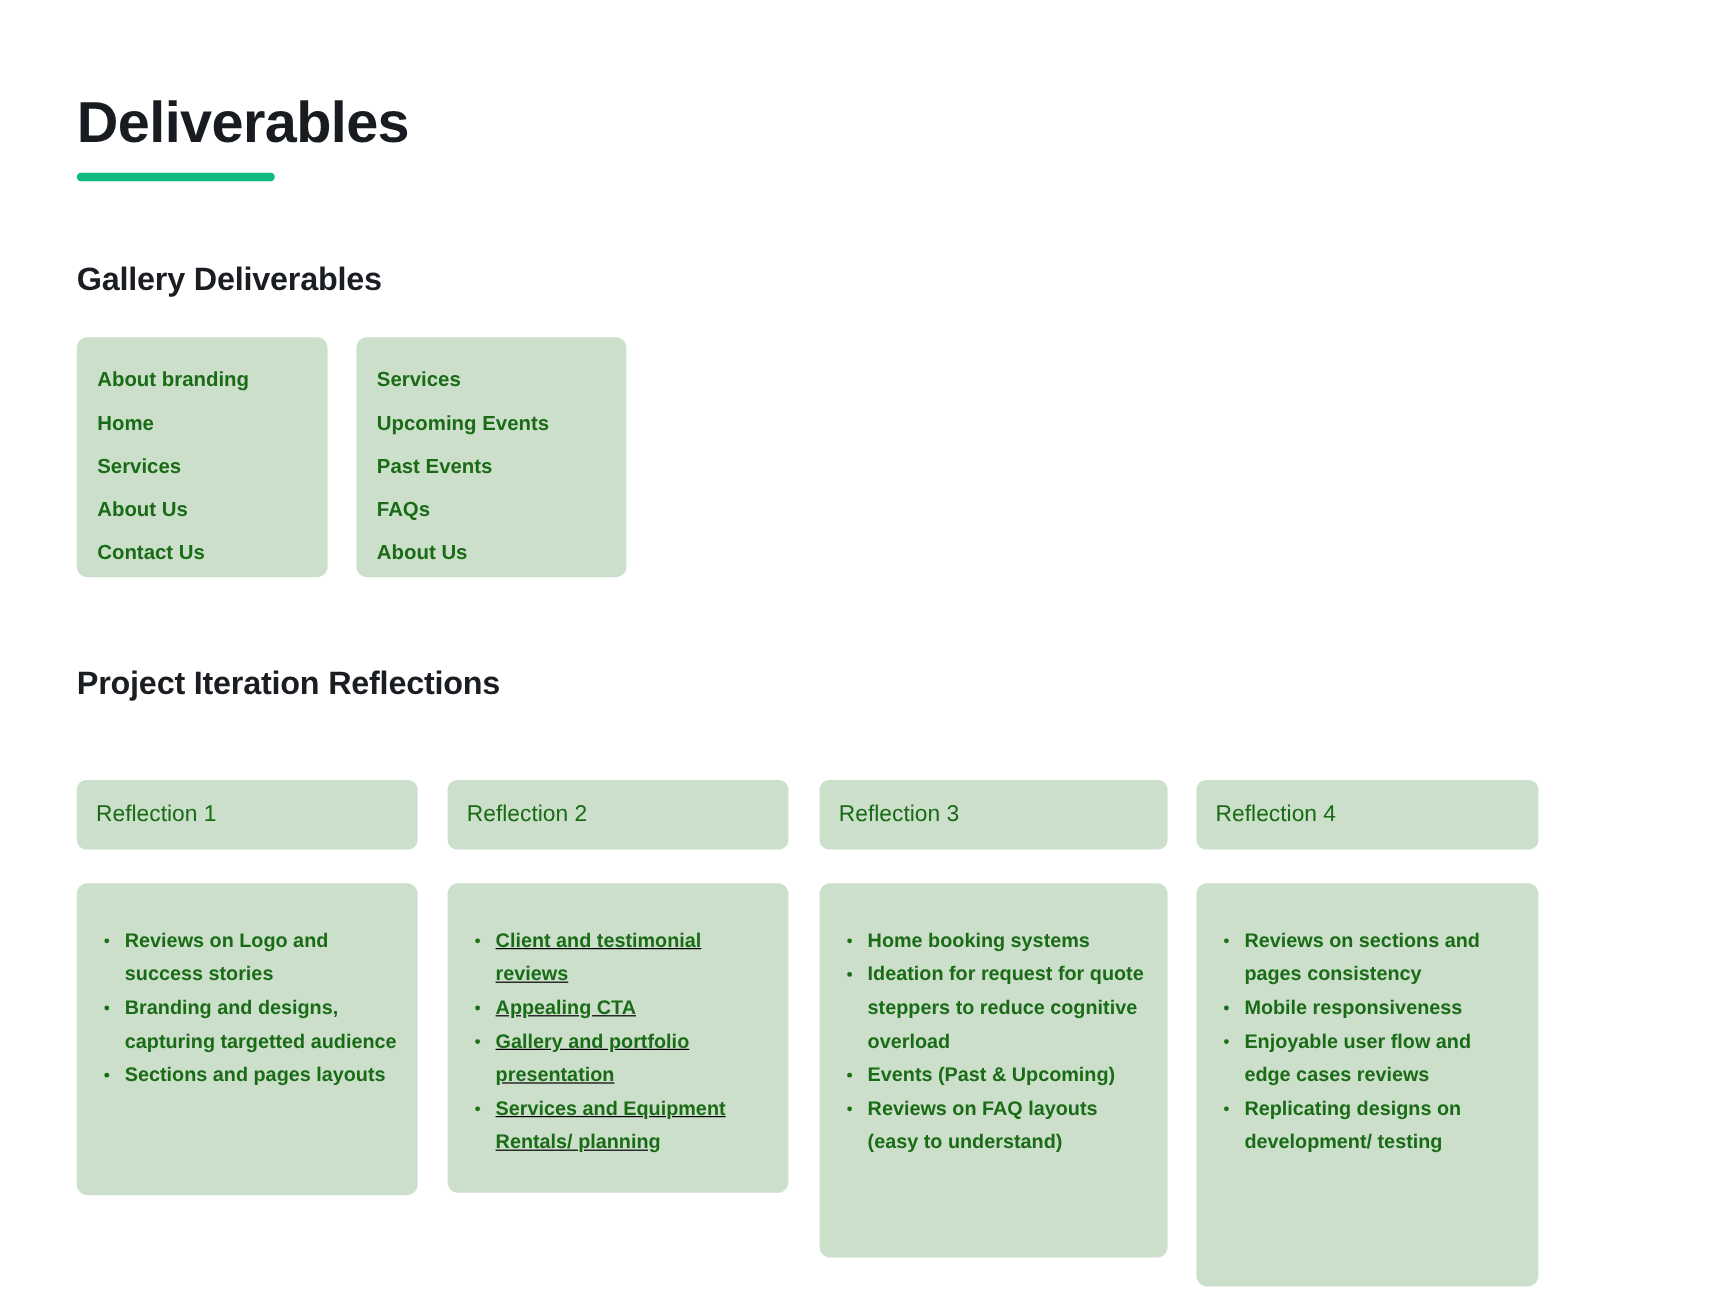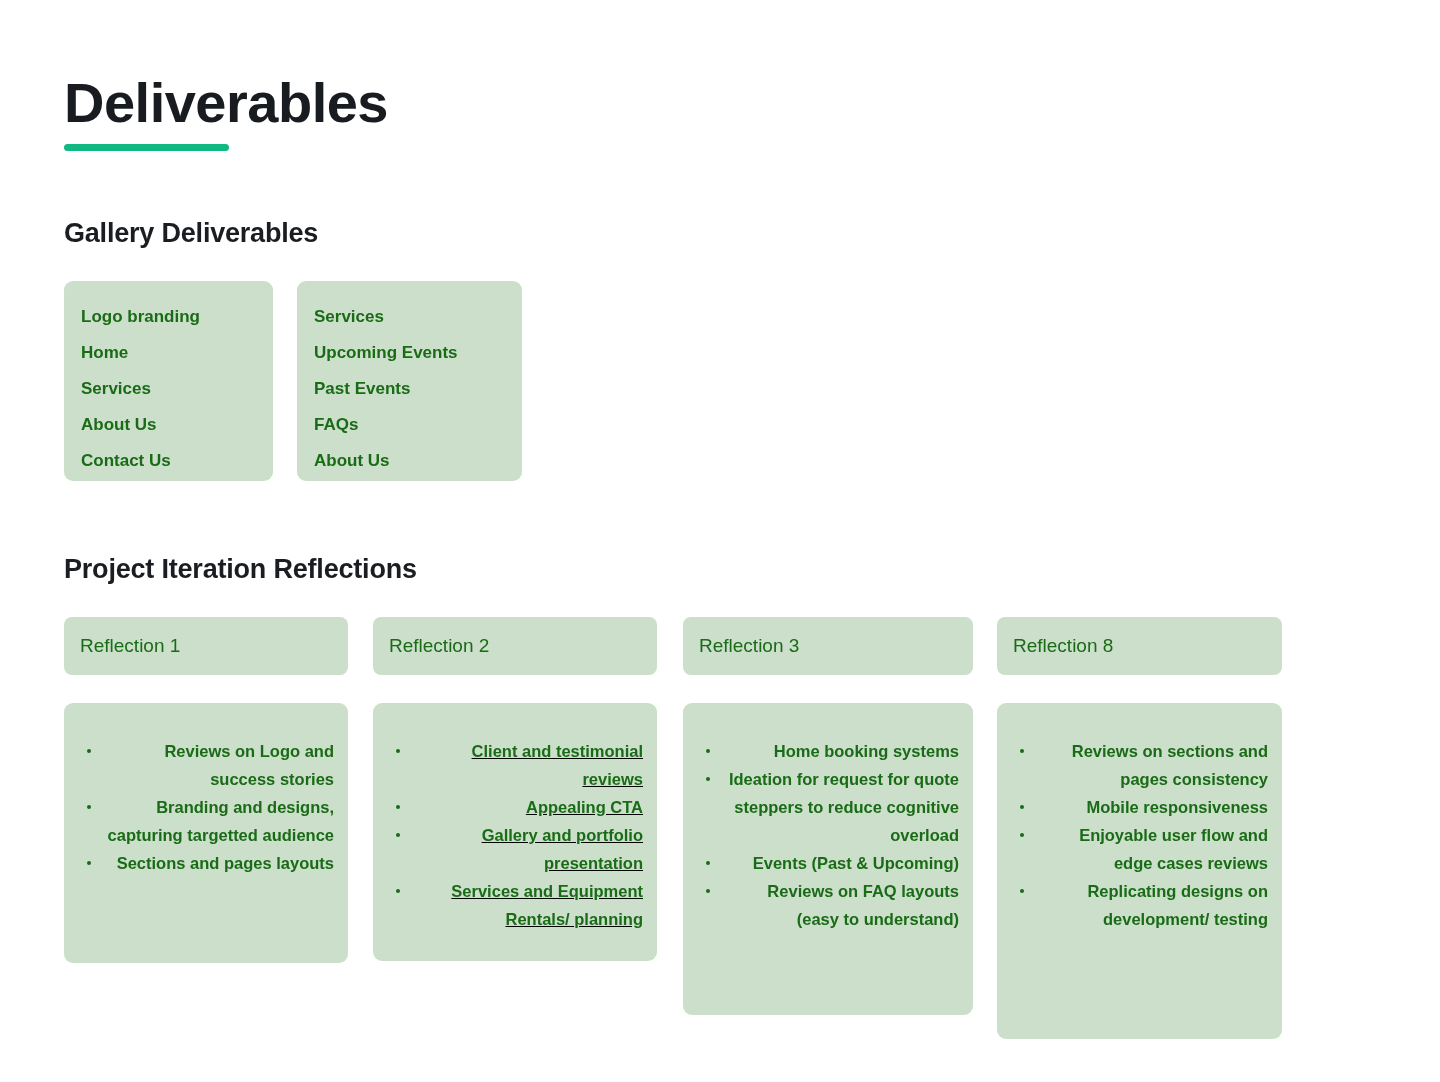--- a/index.html
+++ b/index.html
@@ -15,21 +15,21 @@
     height: 1082px;
     background: #ffffff;
     overflow: hidden;
   }
 
   
   .page-title {
     position: absolute;
     left: 64px;
     top: 72px;
-    font-size: 56px;
+    font-size: 48px;
     line-height: 62px;
     font-weight: bold;
     color: #181c21;
     letter-spacing: -0.5px;
   }
   .title-rule {
     position: absolute;
     left: 64px;
     top: 144px;
     width: 165px;
@@ -64,21 +64,21 @@
   .deliv-list { list-style: none; }
   .deliv-list li {
     font-size: 17px;
     line-height: 36px;
     font-weight: bold;
     color: #1a6b16;
     white-space: nowrap;
   }
 
   
-  .reflection-col { position: absolute; top: 617px; text-align: right; }
+  .reflection-col { position: absolute; top: 650px; }
   #reflection-col-0 { left: 64px;   width: 284px; }
   #reflection-col-1 { left: 373px;  width: 284px; }
   #reflection-col-2 { left: 683px;  width: 290px; }
   #reflection-col-3 { left: 997px;  width: 285px; }
 
   .reflection-header {
     background: #cbdfcb;
     border-radius: 8px;
     height: 58px;
     display: flex;
@@ -129,21 +129,21 @@
 
 <div class="page">
 
   <h1 class="page-title">Deliverables</h1>
   <div class="title-rule"></div>
 
   <h2 class="section-heading" id="heading-deliverables">Gallery Deliverables</h2>
 
   <div class="deliv-box" id="deliv-box-0">
     <ul class="deliv-list">
-      <li>Logo branding</li>
+      <li>About branding</li>
       <li>Home</li>
       <li>Services</li>
       <li>About Us</li>
       <li>Contact Us</li>
     </ul>
   </div>
 
   <div class="deliv-box" id="deliv-box-1">
     <ul class="deliv-list">
       <li>Services</li>
@@ -192,21 +192,21 @@
         <li>Home booking systems</li>
         <li>Ideation for request for quote steppers to reduce cognitive overload</li>
         <li>Events (Past &amp; Upcoming)</li>
         <li>Reviews on FAQ layouts (easy to understand)</li>
       </ul>
     </div>
   </div>
 
   <div class="reflection-col" id="reflection-col-3">
     <div class="reflection-header">
-      <span class="reflection-header-label">Reflection 8</span>
+      <span class="reflection-header-label">Reflection 4</span>
     </div>
     <div class="reflection-card">
       <ul class="bullet-list">
         <li>Reviews on sections and pages consistency</li>
         <li>Mobile responsiveness</li>
         <li>Enjoyable user flow and edge cases reviews</li>
         <li>Replicating designs on development/ testing</li>
       </ul>
     </div>
   </div>

